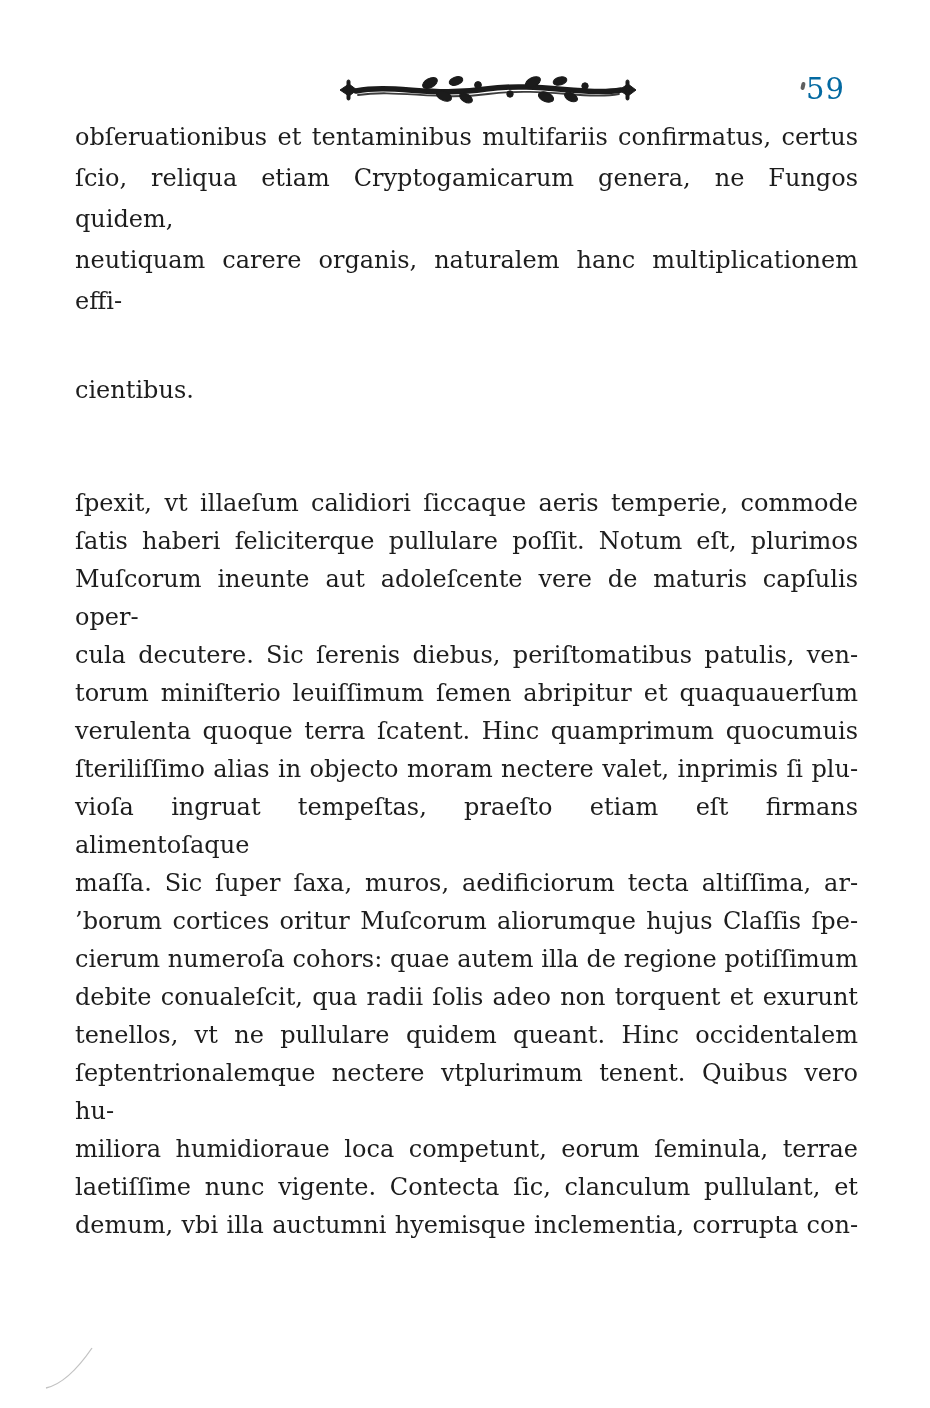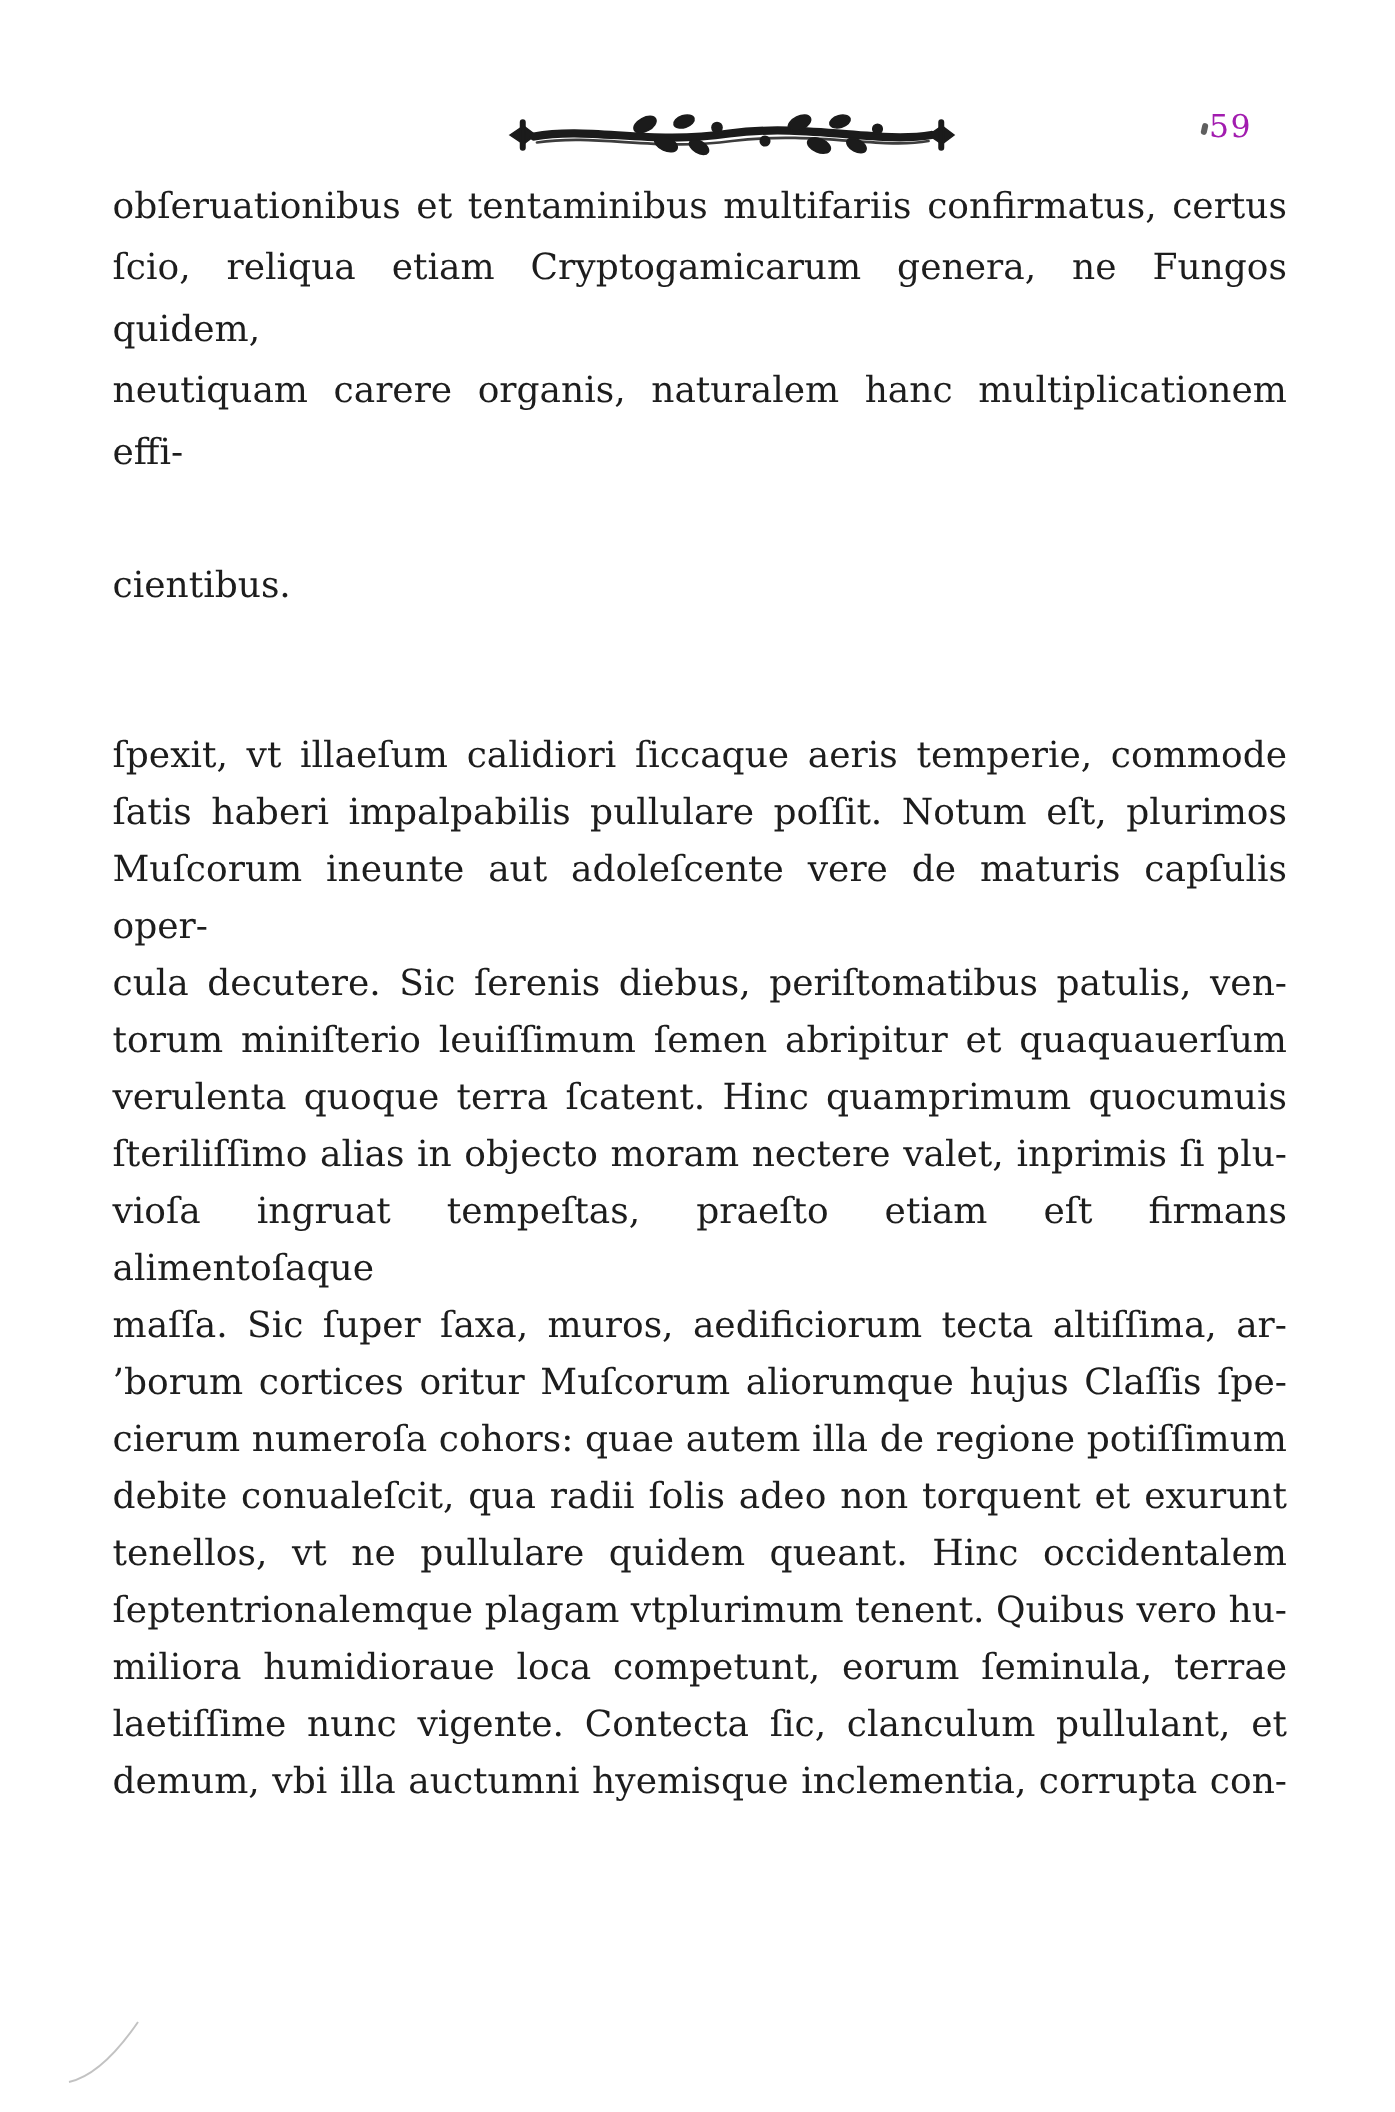--- a/index.html
+++ b/index.html
@@ -16,23 +16,23 @@
     position: absolute;
     left: 338px;
     top: 72px;
     width: 300px;
     height: 36px;
   }
   .page-number {
     position: absolute;
     left: 806px;
     top: 72px;
-    font-size: 21px;
+    font-size: 29px;
     letter-spacing: 1px;
-    color: #a21caf;
+    color: #0369a1;
   }
   .ink-speck {
     position: absolute;
     left: 801px;
     top: 82px;
     width: 4px;
     height: 8px;
     background: #2a2a2a;
     border-radius: 2px;
     transform: rotate(12deg);
@@ -101,33 +101,33 @@
 
     <div class="para1">
       <div class="line">obſeruationibus et tentaminibus multifariis confirmatus, certus</div>
       <div class="line">ſcio, reliqua etiam Cryptogamicarum genera, ne Fungos quidem,</div>
       <div class="line">neutiquam carere organis, naturalem hanc multiplicationem effi-</div>
       <div class="line flush-last">cientibus.</div>
     </div>
 
     <div class="para2">
       <div class="line">ſpexit, vt illaeſum calidiori ſiccaque aeris temperie, commode</div>
-      <div class="line">ſatis haberi impalpabilis pullulare poſſit. Notum eſt, plurimos</div>
+      <div class="line">ſatis haberi feliciterque pullulare poſſit. Notum eſt, plurimos</div>
       <div class="line">Muſcorum ineunte aut adoleſcente vere de maturis capſulis oper-</div>
       <div class="line">cula decutere. Sic ſerenis diebus, periſtomatibus patulis, ven-</div>
       <div class="line">torum miniſterio leuiſſimum ſemen abripitur et quaquauerſum</div>
       <div class="line">verulenta quoque terra ſcatent. Hinc quamprimum quocumuis</div>
       <div class="line">ſteriliſſimo alias in objecto moram nectere valet, inprimis ſi plu-</div>
       <div class="line">vioſa ingruat tempeſtas, praeſto etiam eſt firmans alimentoſaque</div>
       <div class="line">maſſa. Sic ſuper ſaxa, muros, aedificiorum tecta altiſſima, ar-</div>
       <div class="line">’borum cortices oritur Muſcorum aliorumque hujus Claſſis ſpe-</div>
       <div class="line">cierum numeroſa cohors: quae autem illa de regione potiſſimum</div>
       <div class="line">debite conualeſcit, qua radii ſolis adeo non torquent et exurunt</div>
       <div class="line">tenellos, vt ne pullulare quidem queant. Hinc occidentalem</div>
-      <div class="line">ſeptentrionalemque plagam vtplurimum tenent. Quibus vero hu-</div>
+      <div class="line">ſeptentrionalemque nectere vtplurimum tenent. Quibus vero hu-</div>
       <div class="line">miliora humidioraue loca competunt, eorum ſeminula, terrae</div>
       <div class="line">laetiſſime nunc vigente. Contecta ſic, clanculum pullulant, et</div>
       <div class="line">demum, vbi illa auctumni hyemisque inclementia, corrupta con-</div>
     </div>
 
   </div>
 
   <svg class="curl-mark" width="70" height="56" viewBox="0 0 70 56" xmlns="http://www.w3.org/2000/svg">
     <path d="M6 50 Q 28 45 52 10" fill="none" stroke="#8f8f8f" stroke-width="1.3" opacity="0.55"></path>
   </svg>

